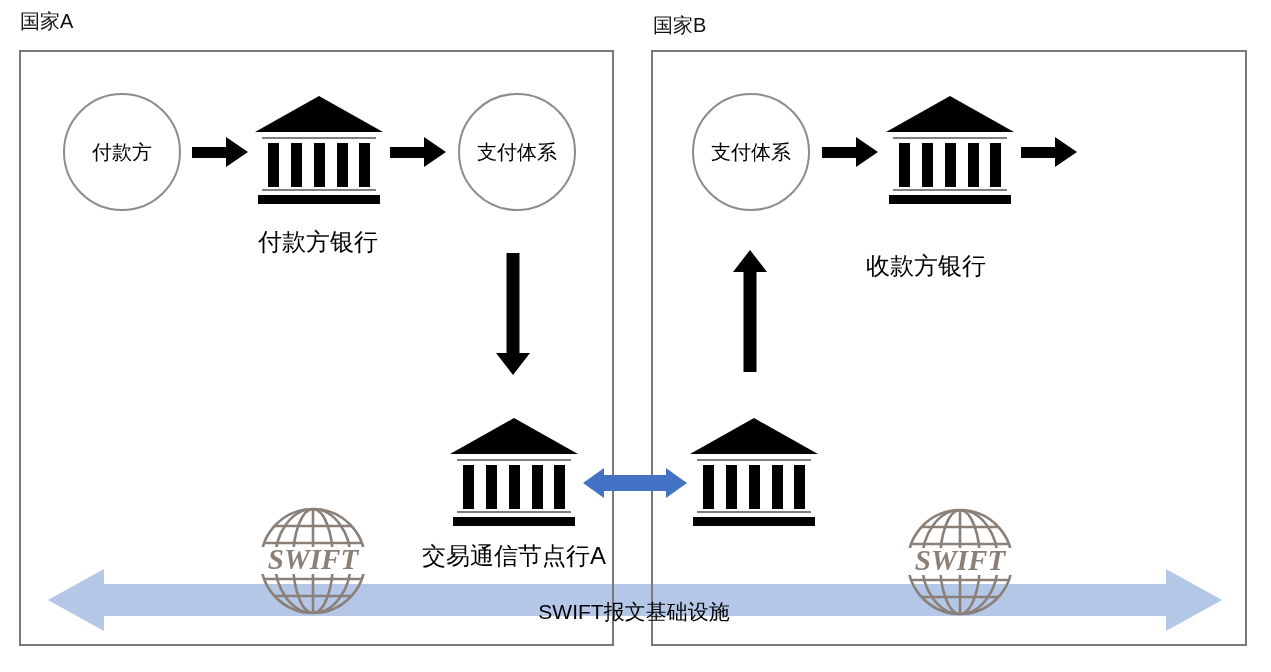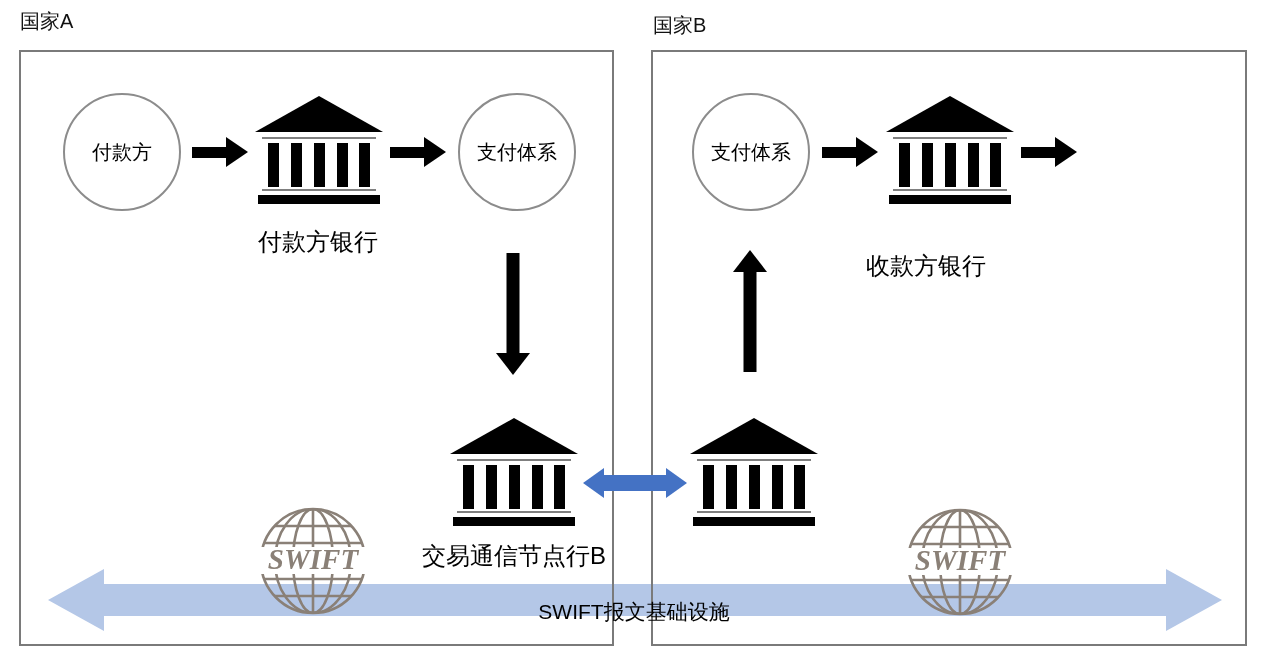--- a/index.html
+++ b/index.html
@@ -158,21 +158,21 @@
     <polygon points="3,37 67,1 131,37" fill="#000"></polygon>
     <rect x="10" y="42" width="114" height="2" fill="#7f7f7f"></rect>
     <rect x="16" y="48" width="11" height="44" fill="#000"></rect>
     <rect x="39" y="48" width="11" height="44" fill="#000"></rect>
     <rect x="62" y="48" width="11" height="44" fill="#000"></rect>
     <rect x="85" y="48" width="11" height="44" fill="#000"></rect>
     <rect x="107" y="48" width="11" height="44" fill="#000"></rect>
     <rect x="10" y="94" width="114" height="2" fill="#7f7f7f"></rect>
     <rect x="6" y="100" width="122" height="9" fill="#000"></rect>
   </svg>
-  <div id="lbl-node-a" class="abs bank-label">交易通信节点行B</div>
+  <div id="lbl-node-a" class="abs bank-label">交易通信节点行A</div>
 
   <svg id="arr-double" class="abs icon z4" width="104" height="32" viewBox="0 0 104 32">
     <rect x="18" y="8" width="68" height="16" fill="#4472C4"></rect>
     <polygon points="0,16 21,1 21,31" fill="#4472C4"></polygon>
     <polygon points="104,16 83,1 83,31" fill="#4472C4"></polygon>
   </svg>
 
   <div id="circ-ps-b" class="abs circle">
     <span>支付体系</span>
   </div>

